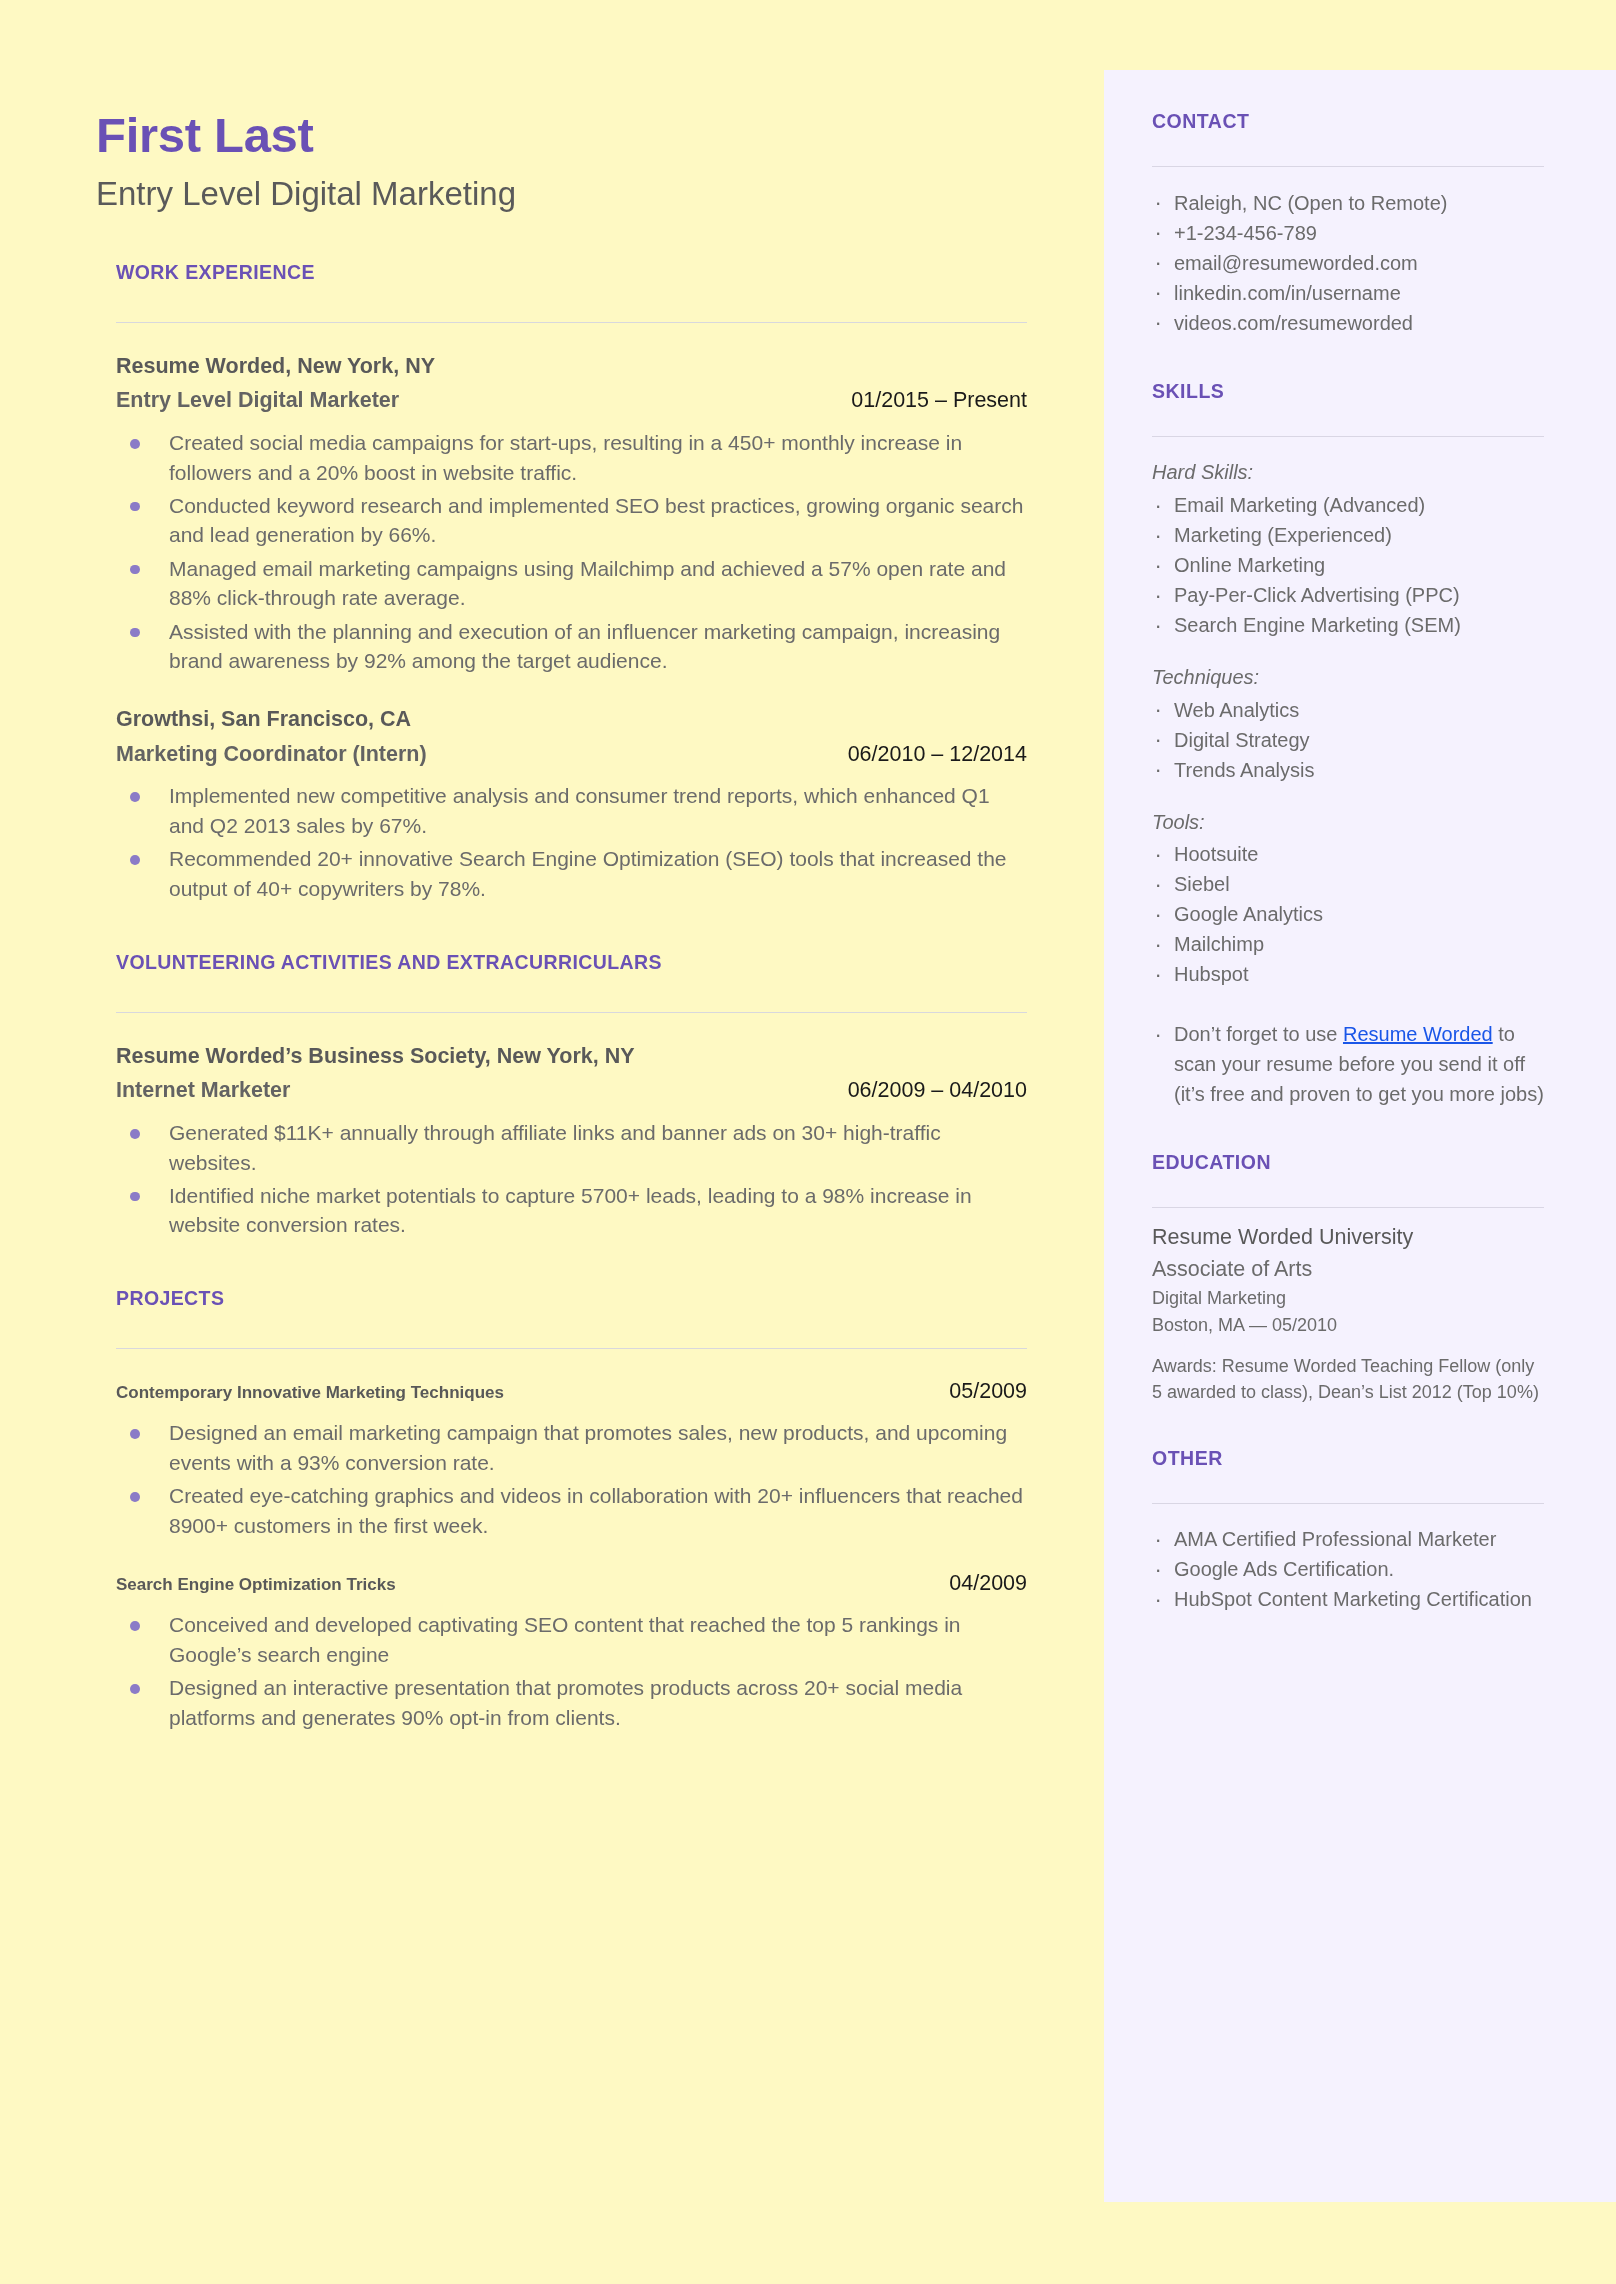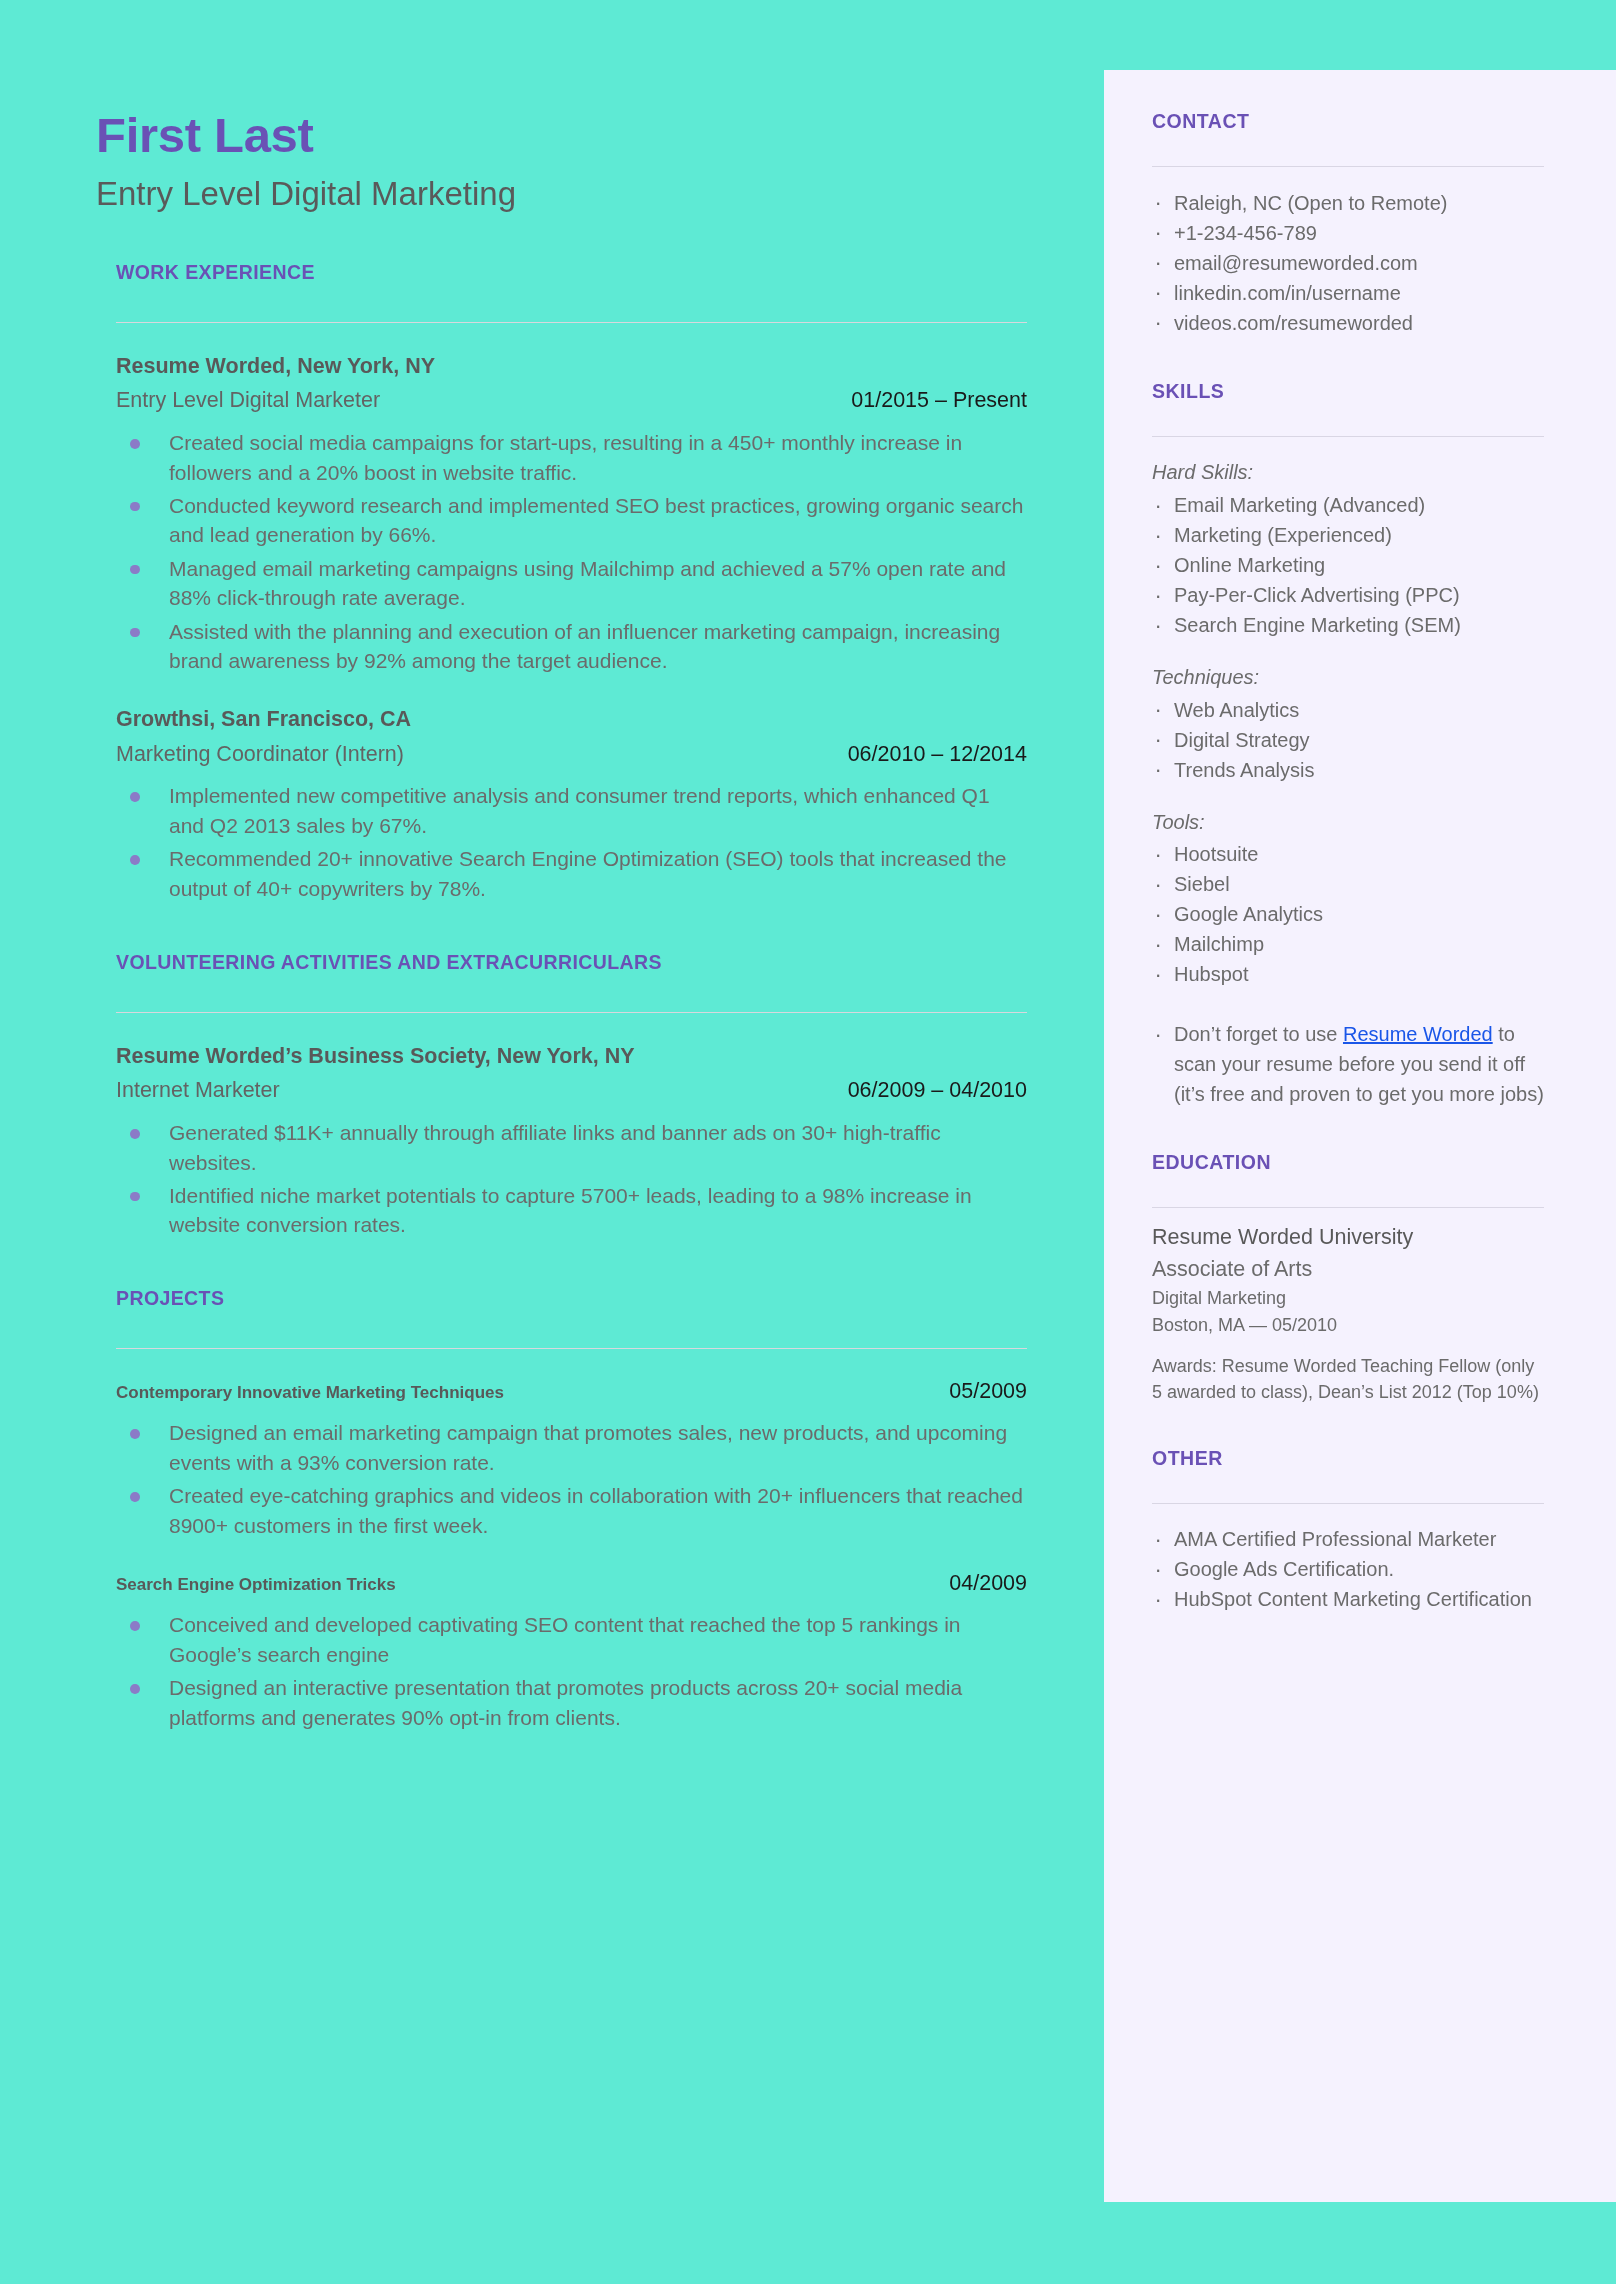--- a/index.html
+++ b/index.html
@@ -12,21 +12,21 @@
 
   body {
     font-family: "Liberation Sans", sans-serif;
     -webkit-font-smoothing: antialiased;
   }
 
   .page {
     position: relative;
     width: 1617px;
     height: 2284px;
-    background: #5eead4;
+    background: #fef9c3;
     overflow: hidden;
   }
 
   
   .sidebar-panel {
     position: absolute;
     left: 1104px;
     top: 70px;
     width: 513px;
     height: 2132px;
@@ -89,21 +89,21 @@
   }
   .entry-line {
     display: flex;
     justify-content: space-between;
     align-items: baseline;
     margin-top: 9px;
   }
   .entry-role {
     font-size: 21.5px;
     color: #636363;
-    font-weight: normal;
+    font-weight: bold;
   }
   .entry-date {
     font-size: 21.5px;
     color: #1a1a1a;
     font-weight: normal;
     white-space: nowrap;
     margin-left: 19.5px;
   }
   .proj-line {
     display: flex;

